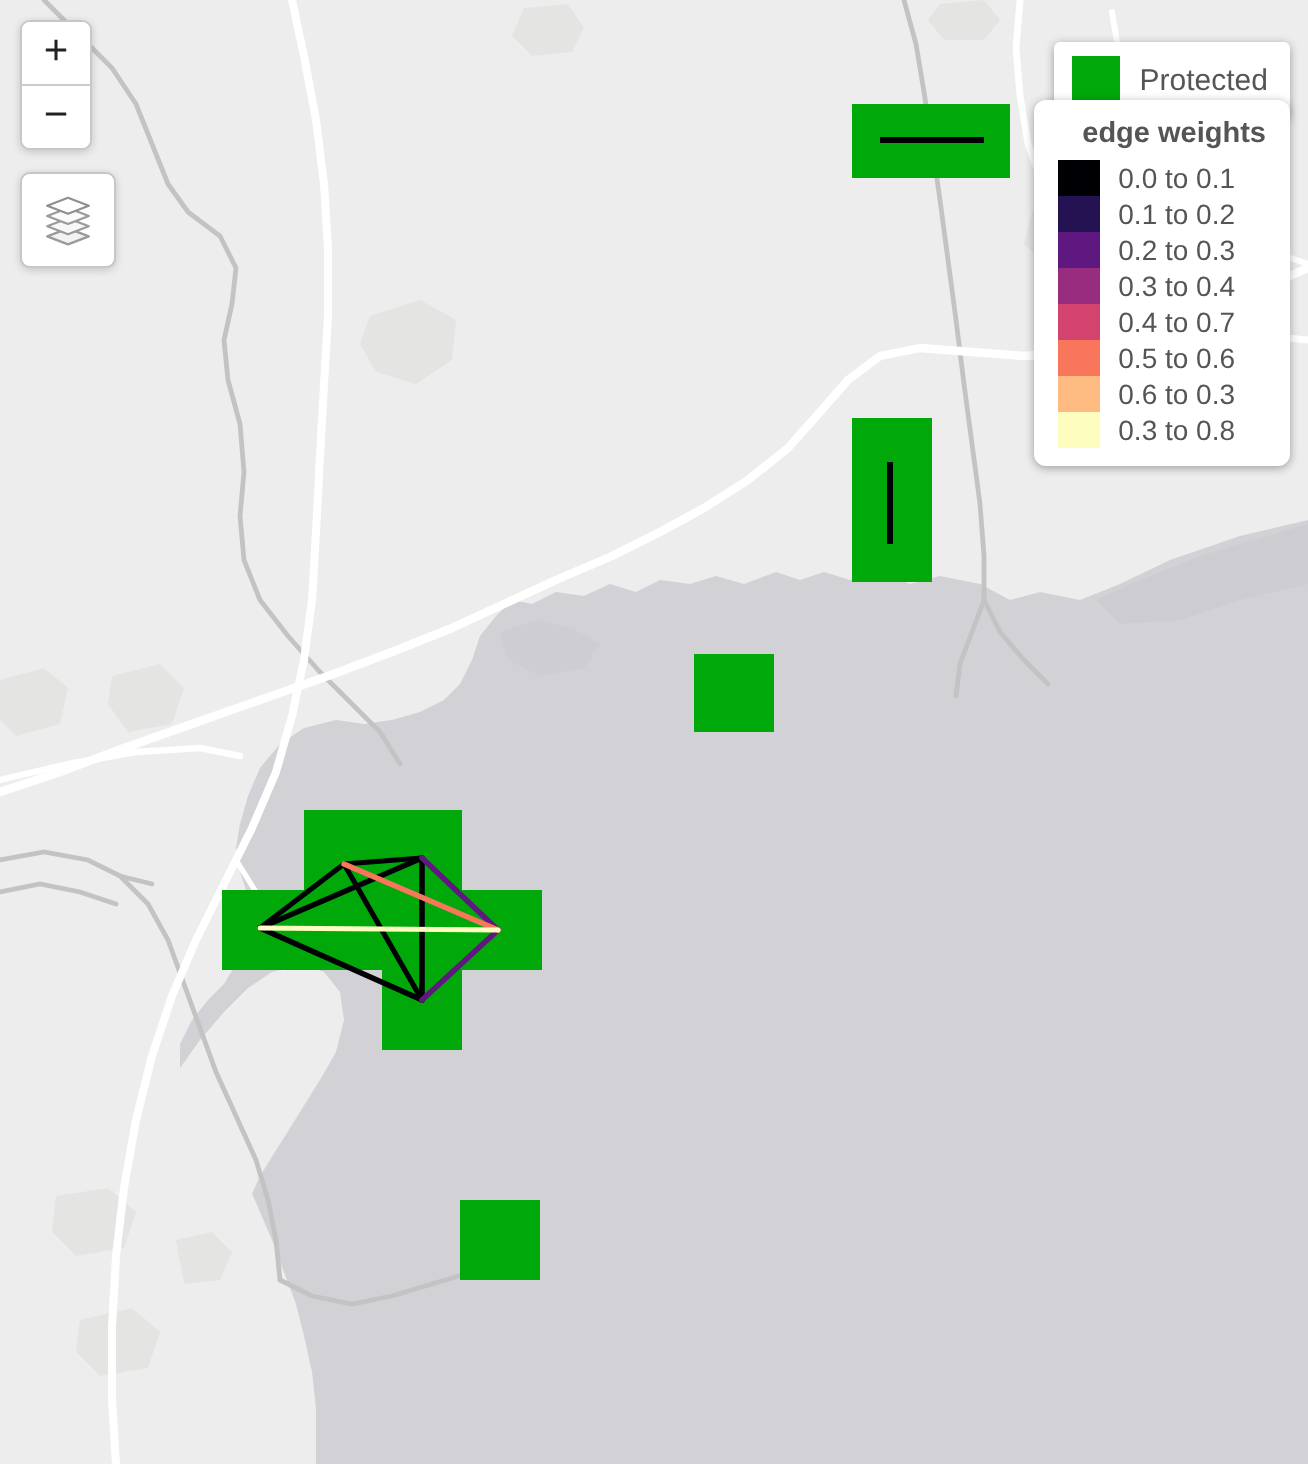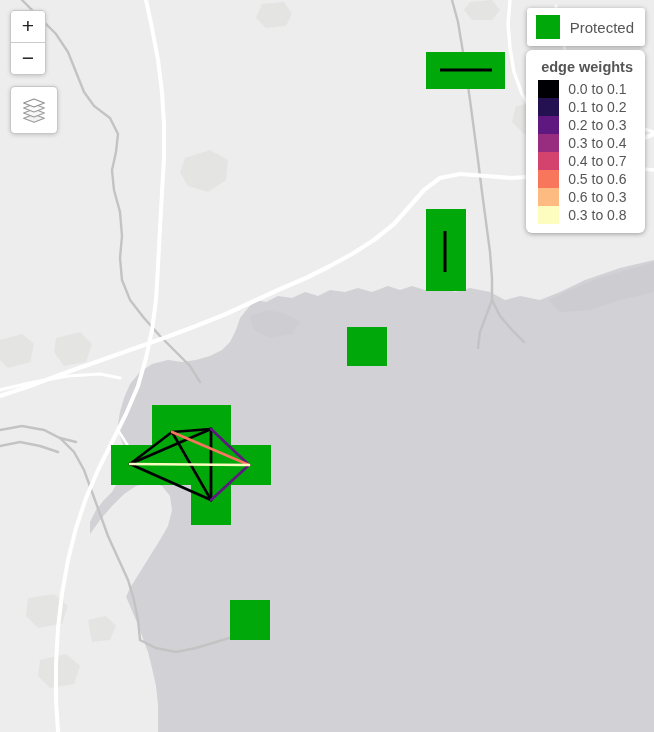--- a/index.html
+++ b/index.html
@@ -78,21 +78,21 @@
     z-index: 800;
     display: flex;
     align-items: center;
     justify-content: center;
   }
 
   
   #protected-legend {
     position: absolute;
     right: 9px;
-    top: 8px;
+    top: 21px;
     background: #fff;
     border-radius: 3px;
     box-shadow: 0 1px 5px rgba(0,0,0,0.35);
     padding: 7px 11px 7px 9px;
     display: flex;
     align-items: center;
     gap: 10px;
     z-index: 810;
   }
   #protected-legend .swatch {
@@ -114,21 +114,21 @@
     background: #fff;
     border-radius: 6px;
     box-shadow: 0 1px 5px rgba(0,0,0,0.35);
     padding: 8px 12px 9px 12px;
     z-index: 810;
   }
   #edge-legend .legend-title {
     font-size: 14.5px;
     font-weight: bold;
     color: #555;
-    margin: 1px 0 5px 3px;
+    margin: 1px 0 5px 12px;
     white-space: nowrap;
   }
   #edge-legend .rows {
     display: block;
   }
   #edge-legend .row {
     display: flex;
     align-items: flex-start;
     height: 18px;
   }

